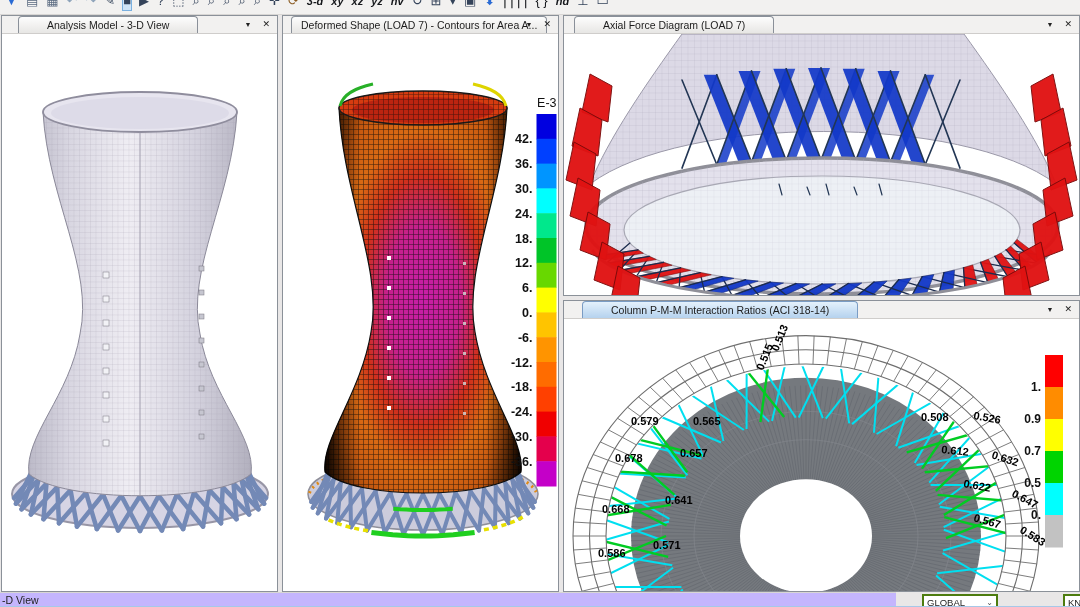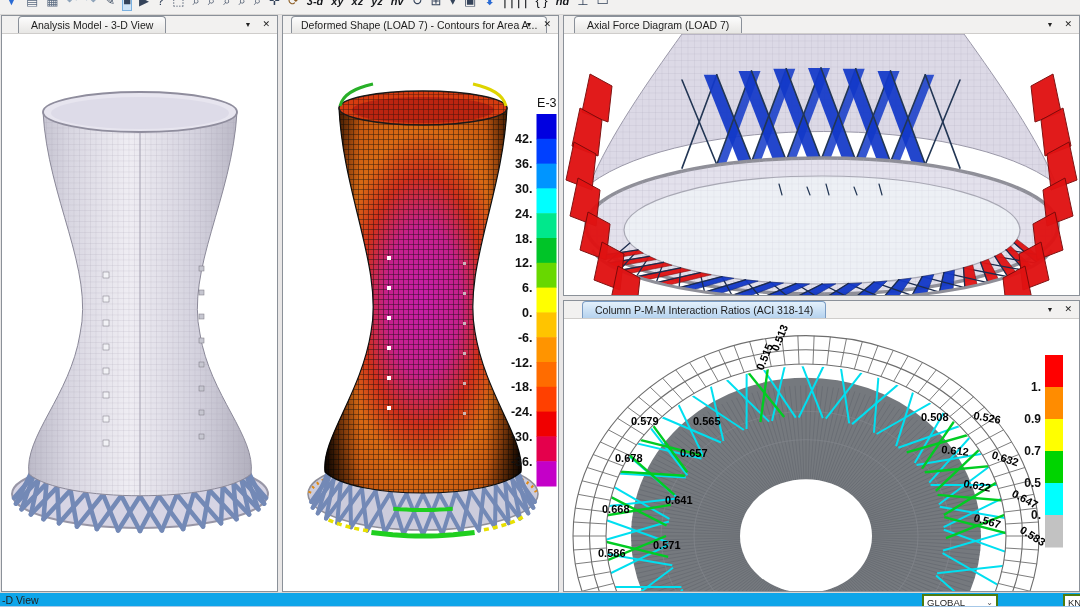--- a/index.html
+++ b/index.html
@@ -11,29 +11,29 @@
   .tbrow{display:flex;align-items:center;gap:8px;padding-left:5px;transform:translateY(-8px);}
   .tbi{font-size:13px;line-height:18px;color:#46566e;flex:0 0 auto;}
   .tbi.txt{font-weight:bold;font-style:italic;font-size:11px;color:#16181c;}
   .tbi.sel{background:#cfe4f7;outline:1px solid #7ab0e0;}
   
   .pane{position:absolute;background:#fff;border:1px solid #8b9199;box-sizing:border-box;
         display:flex;flex-direction:column;}
   .phead{flex:0 0 17px;height:17px;background:#f2f1f0;border-bottom:1px solid #cfcdcb;position:relative;}
   .ptab{position:absolute;left:16px;top:0;height:16px;border:1px solid #8a9099;border-bottom:none;
         border-radius:4px 4px 0 0;background:linear-gradient(#fdfdfd,#e7e6e4);
-        font-size:10.5px;color:#1c1c1c;display:flex;align-items:center;padding:0 12px;white-space:nowrap;}
+        font-size:10.5px;color:#1c1c1c;display:flex;align-items:center;padding:0 28px;white-space:nowrap;}
   .ptab.active{background:linear-gradient(#e4f1fc,#b5d2ee);border-color:#7a9cc4;}
   .pctl{position:absolute;right:7px;top:0;height:16px;display:flex;align-items:center;gap:11px;
         font-size:9px;color:#222;}
   .pctl span{cursor:default;}
   .pbody{flex:1 1 auto;position:relative;background:#fff;overflow:hidden;}
   .pbody svg{position:absolute;left:0;top:0;}
   
-  .status{position:absolute;left:0;top:592px;width:1080px;height:15px;background:#0ea5e9;
+  .status{position:absolute;left:0;top:592px;width:896px;height:15px;background:#c4b5fd;
           border-top:1px solid #d8d6d4;font-size:10.5px;color:#222;text-decoration:underline;}
   .status .stext{position:absolute;left:2px;top:1px;}
   .combo{position:absolute;top:1px;height:12px;background:#fff;border:2px solid #4d7c0f;
          font-size:9.5px;color:#222;display:flex;align-items:center;justify-content:space-between;
          padding:0 3px;box-sizing:content-box;}
   .combo .chev{font-size:8px;color:#555;margin-left:4px;}
   .status-blue{position:absolute;left:0;bottom:0;width:1080px;height:2px;background:#a6c8e8;}
 </style>
 </head>
 <body>

